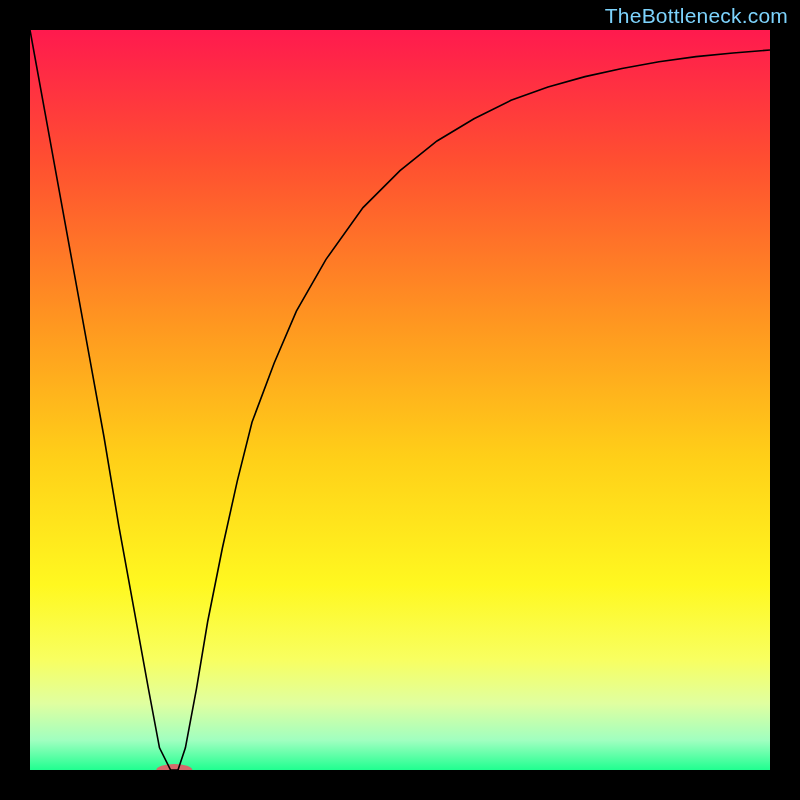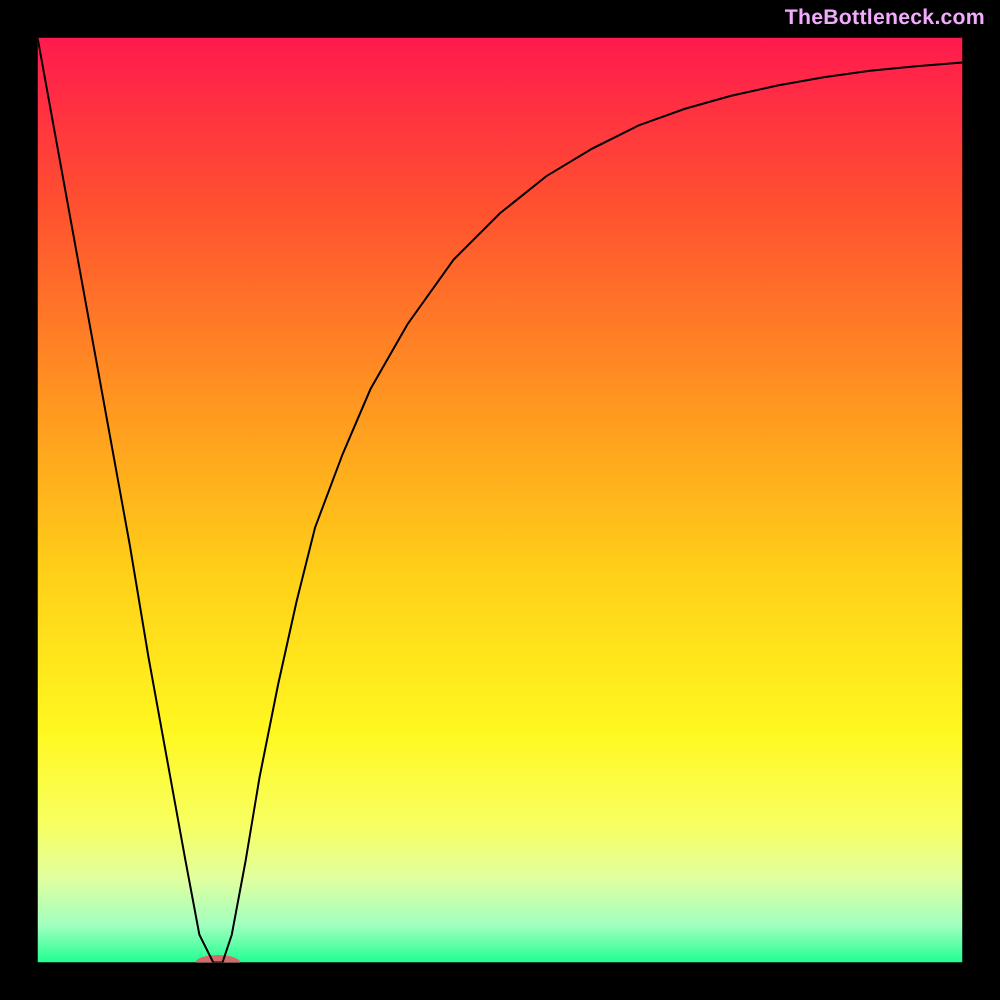--- a/index.html
+++ b/index.html
@@ -21,23 +21,23 @@
     position: absolute;
     left: 30px;
     top: 30px;
     width: 740px;
     height: 740px;
   }
   .watermark {
     position: absolute;
     top: 4px;
     right: 12px;
-    color: #f0abfc;
-    font-size: 17px;
-    font-weight: 700;
+    color: #7dd3fc;
+    font-size: 21px;
+    font-weight: 400;
     letter-spacing: 0.2px;
     user-select: none;
   }
 </style>
 </head>
 <body>
 
 <div class="frame">
 
   <svg class="plot" viewBox="0 0 740 740">

